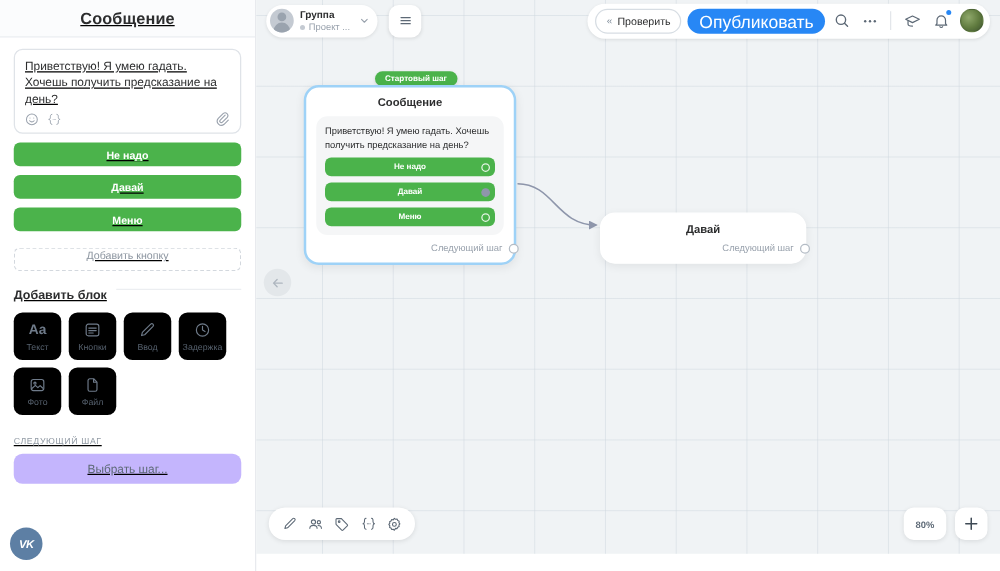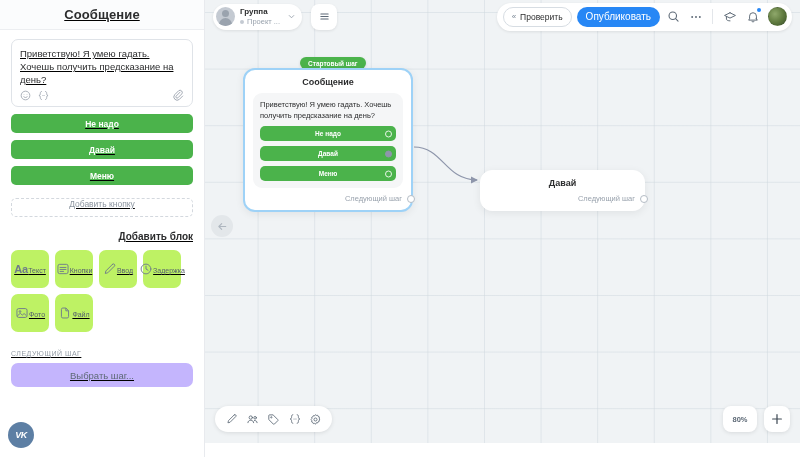--- a/index.html
+++ b/index.html
@@ -53,30 +53,30 @@
   .btn-dashed {
     margin-top: 13px;
     height: 19px;
     border: 1px dashed #d3d8de;
     border-radius: 5px;
     display: flex; align-items: flex-start; justify-content: center;
     color: #8b949f; font-size: 8.5px;
     cursor: pointer;
   }
 
-  .sec-head { display: flex; align-items: flex-end; margin-top: 14px; flex-direction: column; }
+  .sec-head { display: flex; align-items: flex-start; margin-top: 14px; }
   .sec-head-label { font-size: 10px; font-weight: bold; color: #2c2d2e; white-space: nowrap; }
   .sec-head-rule { flex: 1; height: 1px; background: #eceef1; margin-left: 8px; }
 
   .blocks { display: flex; flex-wrap: wrap; gap: 6px; margin-top: 8px; }
   .blk {
     width: 38px; height: 38px;
-    background: #bef264;
+    background: #000000;
     border-radius: 7px;
-    display: flex; flex-direction: row; align-items: center; justify-content: center;
+    display: flex; flex-direction: column; align-items: center; justify-content: center;
     cursor: pointer;
   }
   .blk .blk-ico { color: #6f7b8a; height: 16px; display: flex; align-items: center; justify-content: center; font-size: 11px; font-weight: bold; }
   .blk .blk-lbl { font-size: 7px; color: #56616e; margin-top: 3px; }
 
   .next-label { font-size: 7px; letter-spacing: .5px; color: #919aa4; margin-top: 18px; text-transform: uppercase; }
   .next-select {
     margin-top: 6px; height: 24px;
     background: #c4b5fd; border-radius: 7px;
     display: flex; align-items: center; justify-content: center;
@@ -144,21 +144,21 @@
   }
   .btn-check {
     height: 20px; border: 1px solid #d7dde3; border-radius: 10px;
     display: flex; align-items: center; padding: 0 8px;
     font-size: 8.5px; color: #2c2d2e; cursor: pointer; background:#fff;
   }
   .btn-check .chk-ico { color:#7a8795; margin-right: 4px; font-size: 8px; }
   .btn-pub {
     height: 20px; background: #2787f5; border-radius: 10px;
     display: flex; align-items: center; padding: 0 9px;
-    font-size: 10px; color: #fff; cursor: pointer; margin-left: 5px; font-weight:500;text-align:center;
+    font-size: 14px; color: #fff; cursor: pointer; margin-left: 5px; font-weight:500;text-align:center;
   }
   .tb-ico { width: 20px; height: 20px; display:flex; align-items:center; justify-content:center; color:#5d6976; cursor:pointer; margin-left: 3px; position:relative; }
   .tb-div { width:1px; height:15px; background:#e3e6ea; margin: 0 4px 0 6px; }
   .tb-dot { position:absolute; top:1px; right:2px; width:4px;height:4px;border-radius:50%;background:#2787f5; }
   .avatar {
     width: 19px; height: 19px; border-radius: 50%; margin-left: 5px; cursor:pointer;
     background: radial-gradient(circle at 35% 35%, #8fa86b 0%, #5f7a3e 55%, #3c5230 100%);
     border: 1px solid rgba(0,0,0,.05);
   }
 

